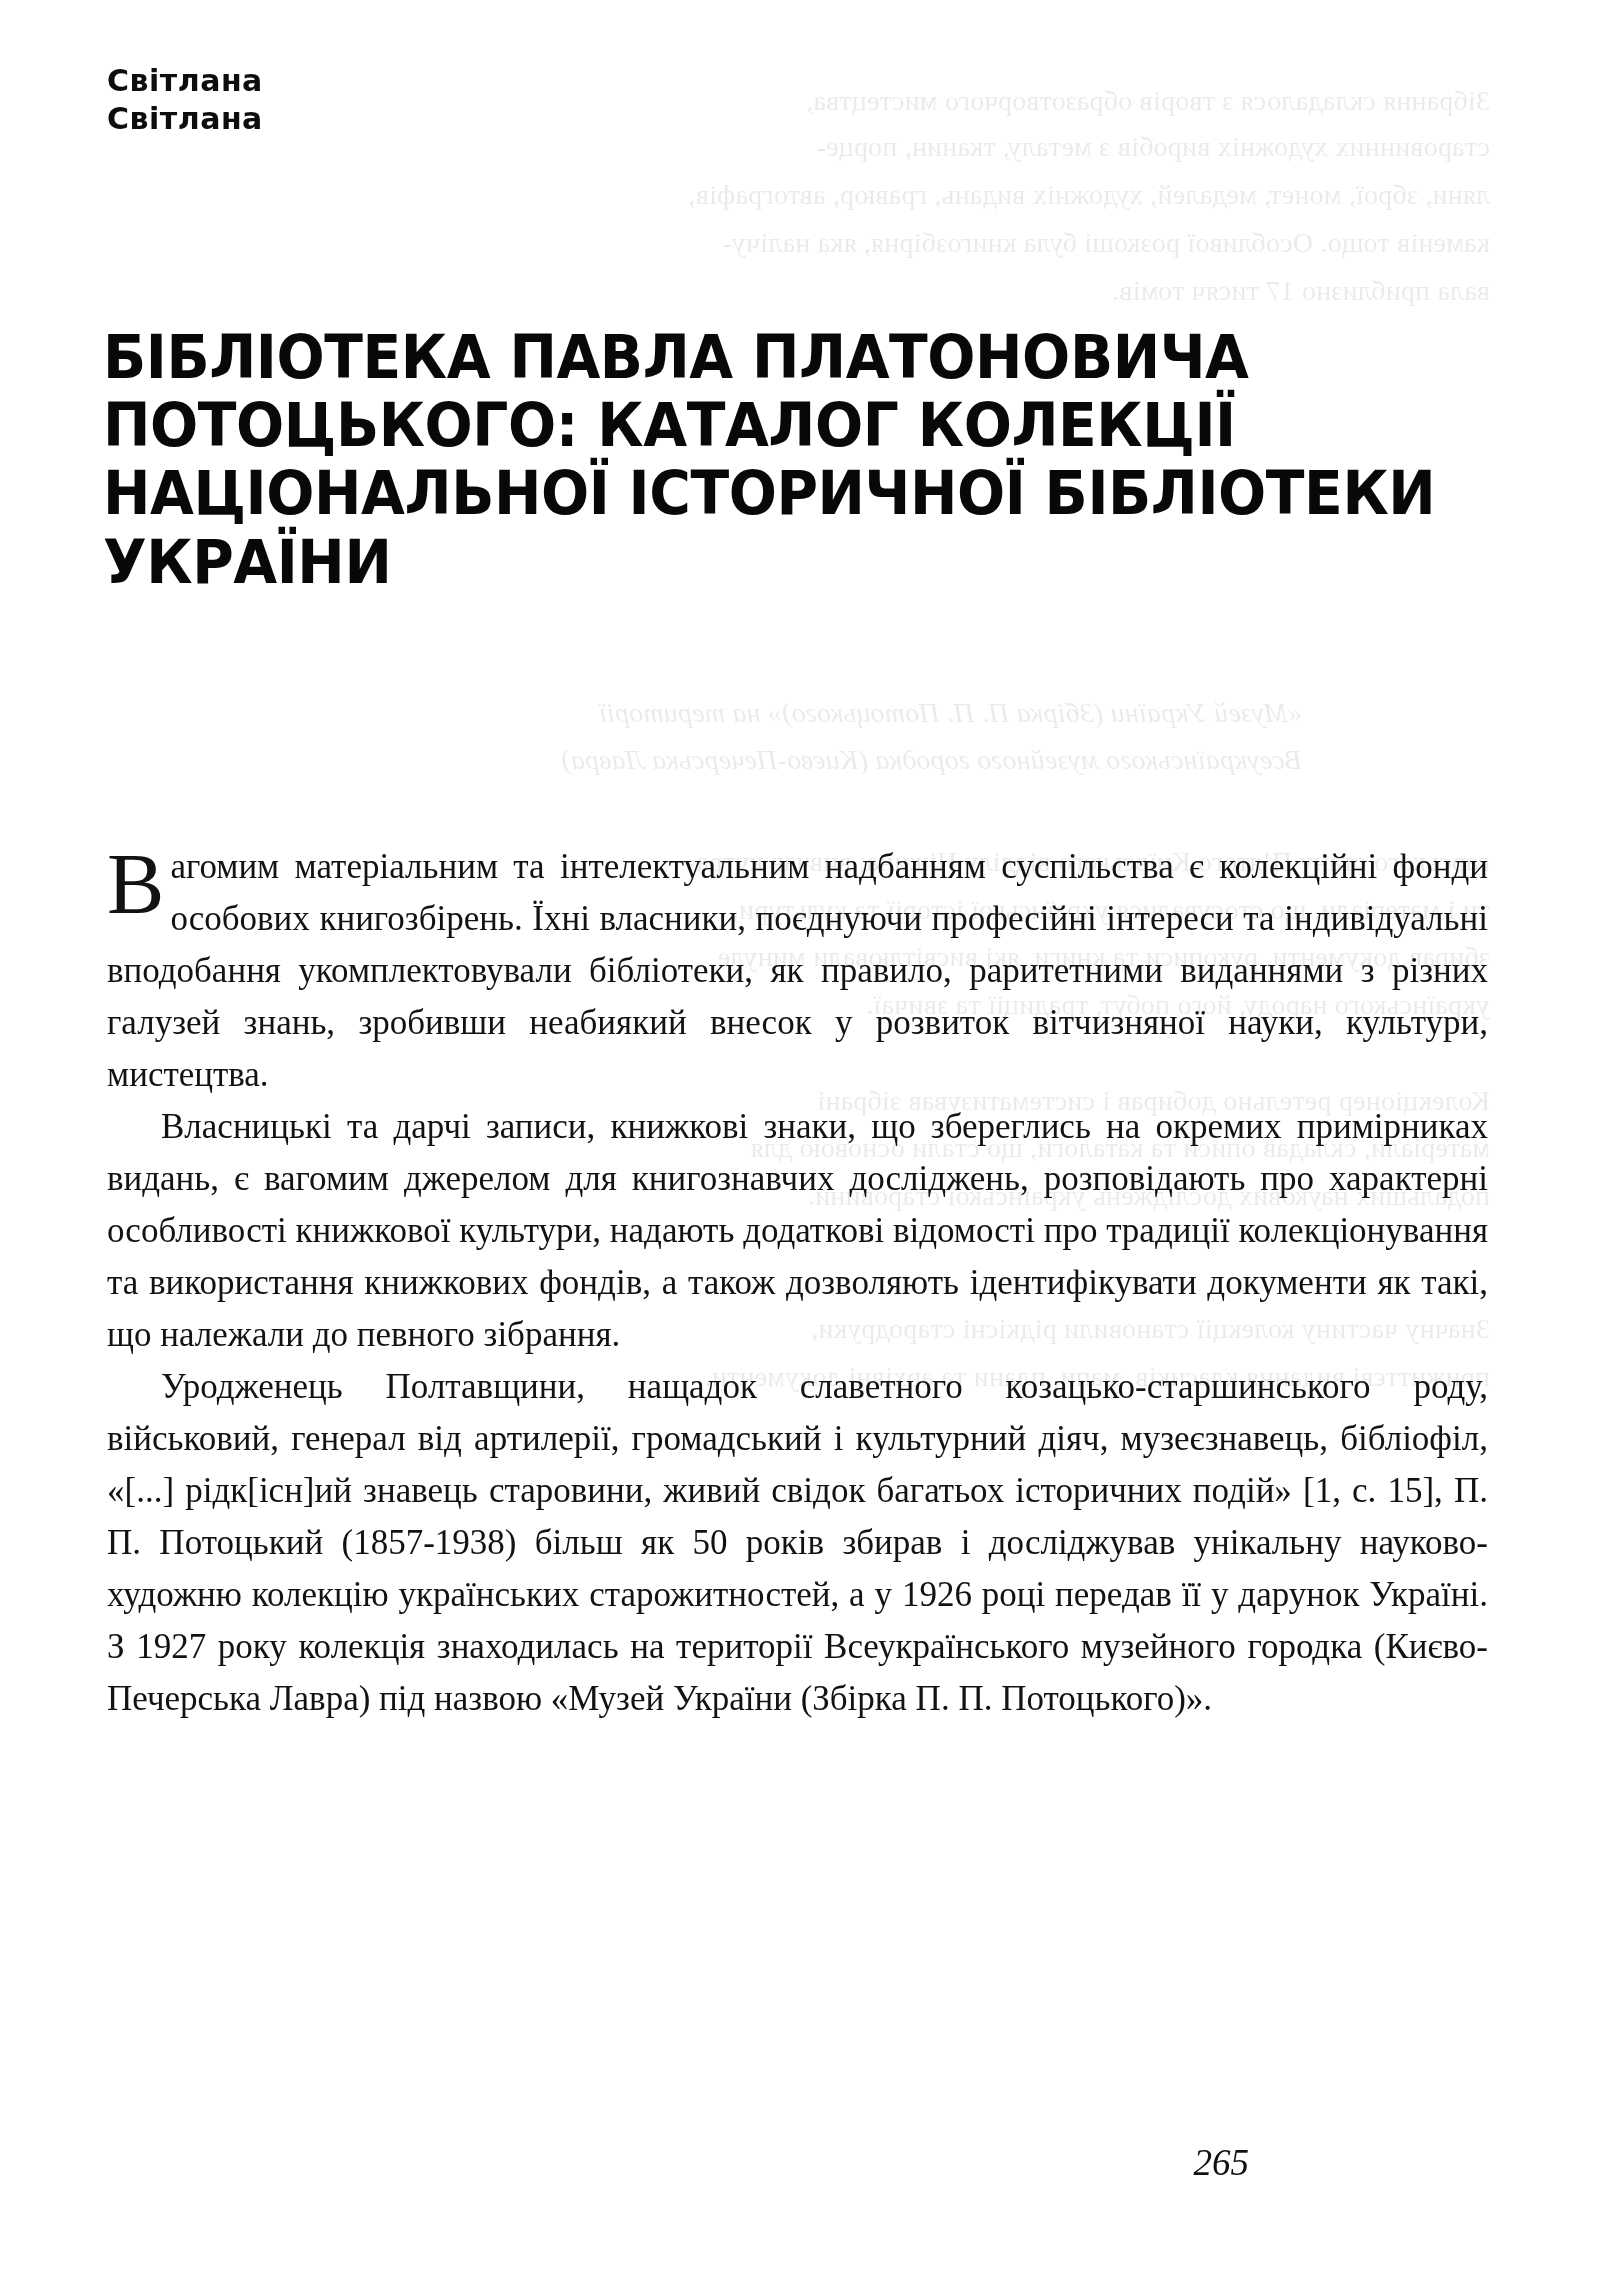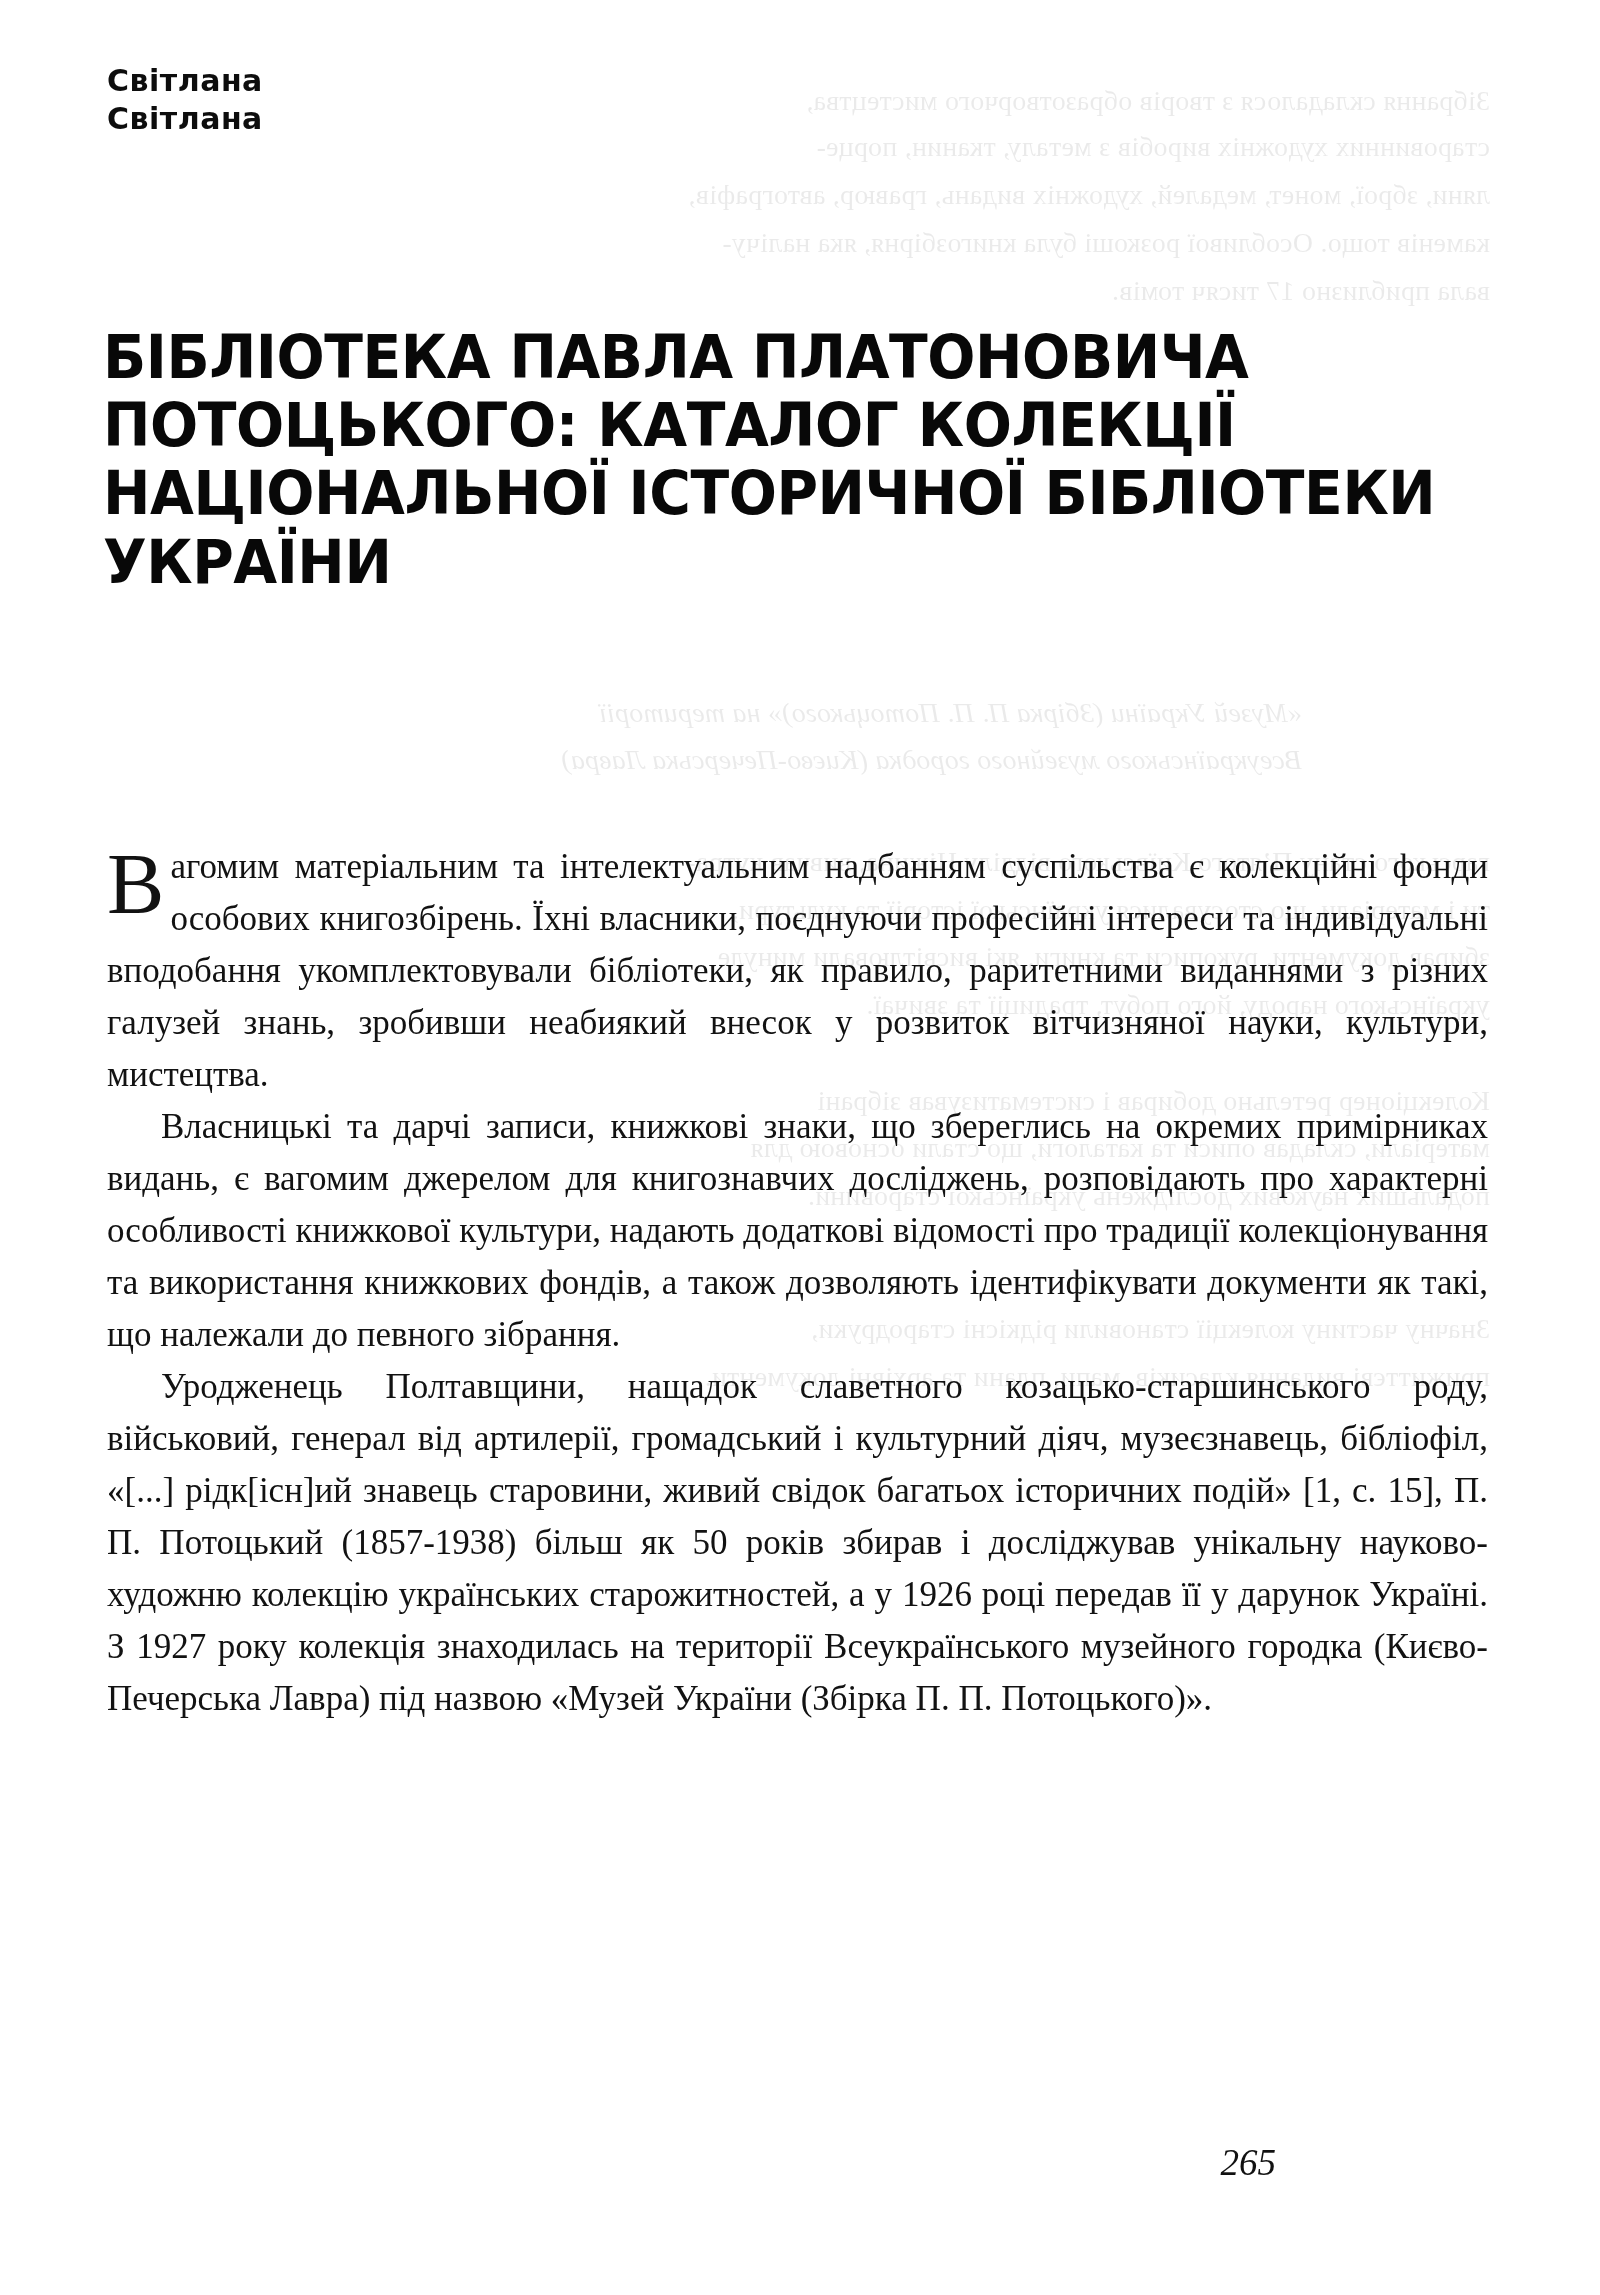--- a/index.html
+++ b/index.html
@@ -33,21 +33,20 @@
     letter-spacing: 0.2px;
     white-space: nowrap;
   }
   .bleed .bl-it { font-style: italic; }
 
   .page {
     position: absolute;
     left: 0; top: 0;
     width: 1358px;
     height: 2295px;
-    padding-left: 27px;
   }
 
   .author {
     position: absolute;
     left: 107px;
     top: 62px;
     font-family: "DejaVu Sans", sans-serif;
     font-weight: bold;
     font-size: 30px;
     line-height: 1.25;

